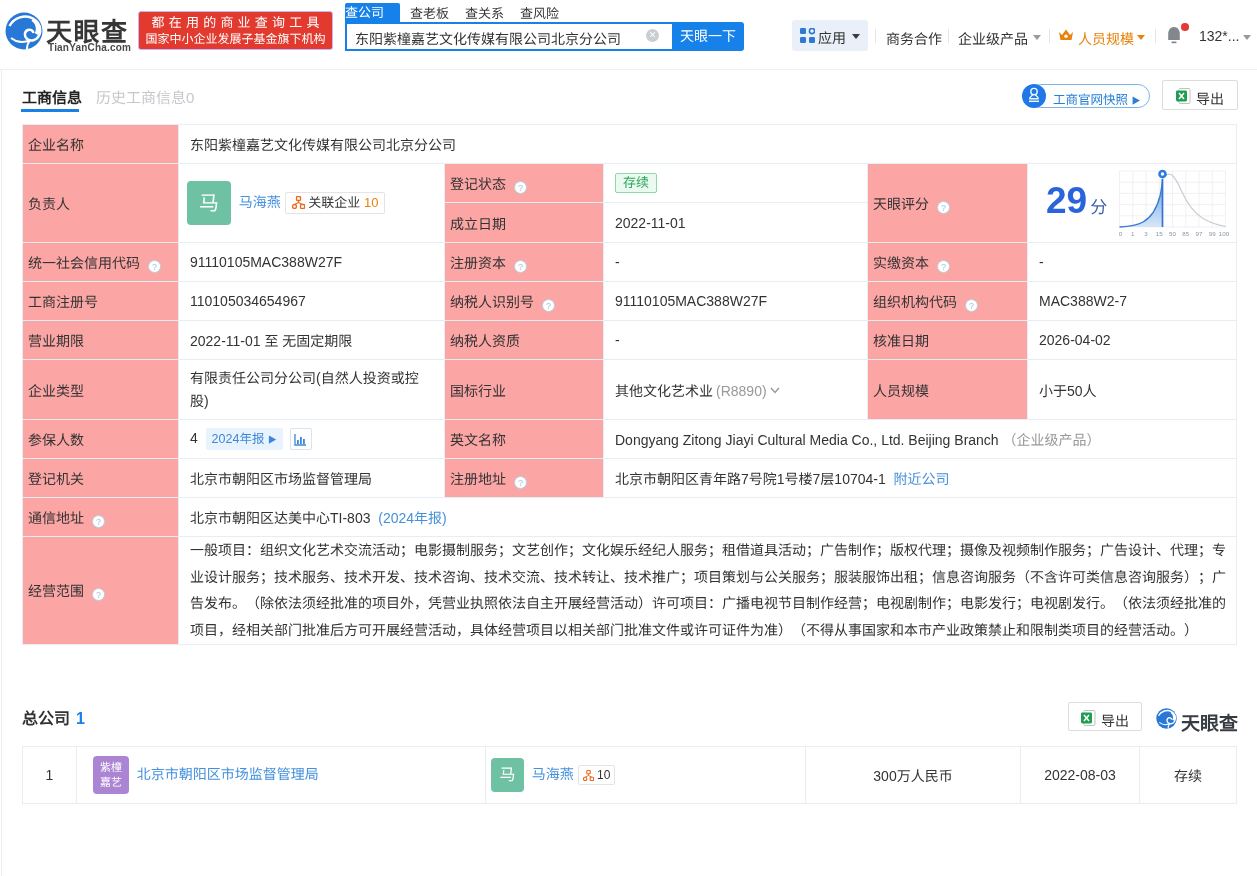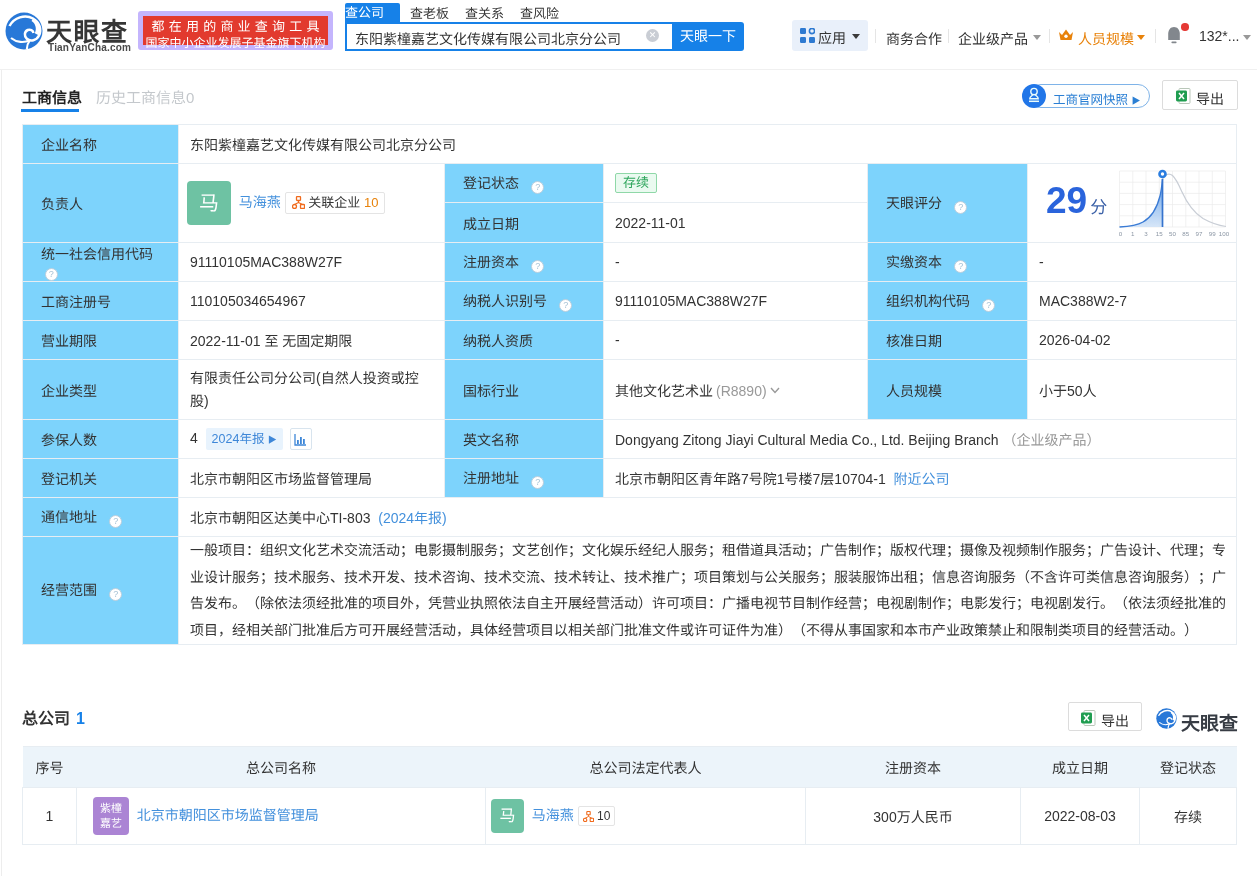--- a/index.html
+++ b/index.html
@@ -5,21 +5,21 @@
 <style>
 * { margin:0; padding:0; box-sizing:border-box; text-spacing-trim:space-all; }
 html,body { width:1257px; height:876px; background:#fff; font-family:"Liberation Sans",sans-serif; overflow:hidden; }
 .abs { position:absolute; }
 #page { position:relative; width:1257px; height:876px; background:#fff; }
 #leftline { position:absolute; left:1px; top:70px; width:1px; height:806px; background:#ededed; }
 
 #hdr { position:absolute; left:0; top:0; width:1257px; height:70px; background:#fff; border-bottom:1px solid #f0f0f0; }
 #logoTxt { position:absolute; left:46px; top:11px; font-size:26px; font-weight:bold; color:#363636; letter-spacing:1.5px;}
 #logoSub { position:absolute; left:48px; top:42px; font-size:10px; font-weight:bold; color:#4a4a4a; letter-spacing:0.2px; }
-#redbox { position:absolute; left:138px; top:11px; width:195px; height:39px; background:#e23a2e; border:5px solid #c4b5fd; border-radius:3px; color:#fff; text-align:center; }
+#redbox { position:absolute; left:138px; top:11px; width:195px; height:39px; background:#e23a2e; border:1px solid #c4b5fd; border-radius:3px; color:#fff; text-align:center; }
 #redbox .l1 { font-size:13px; line-height:16px; margin-top:3px; letter-spacing:4.2px; text-indent:4.2px; white-space:nowrap; }
 #redbox .l2 { font-size:12px; line-height:15px; margin-top:1px; white-space:nowrap; }
 
 .stab { position:absolute; top:3px; height:19px; font-size:13px; color:#383838; }
 #stab1 { left:345px; width:55px; background:#1681e8; color:#fff; text-align:left; line-height:19px; border-radius:2px 2px 0 0; }
 
 #sbox { position:absolute; left:345px; top:22px; width:327px; height:29px; background:#fff; border:2px solid #1681e8; border-right:none; }
 #sbox .q { position:absolute; left:8px; top:4px; font-size:14px; color:#333; }
 #sclear { position:absolute; left:646px; top:29px; width:13px; height:13px; border-radius:50%; background:#c9cdd4; color:#fff; font-size:9px; line-height:13px; text-align:center; }
 #sbtn { position:absolute; left:672px; top:22px; width:72px; height:29px; background:#1681e8; color:#fff; font-size:14px; text-align:center; line-height:29px; border-radius:0 3px 3px 0; }
@@ -35,21 +35,21 @@
 #tab1 { position:absolute; left:22px; top:86px; font-size:15px; font-weight:bold; color:#222; }
 #tab1u { position:absolute; left:21px; top:109px; width:58px; height:3px; background:#1681e8; }
 #tab2 { position:absolute; left:96px; top:86px; font-size:15px; color:#c4c8cc; }
 #snapbtn { position:absolute; left:1029px; top:84px; width:121px; height:24px; border:1px solid #7eb3e8; border-radius:12px; background:#fdfefe; }
 #snapbtn .t { position:absolute; left:23px; top:4px; font-size:12.5px; color:#2a7fd4; }
 #snapcirc { position:absolute; left:1022px; top:84px; width:24px; height:24px; border-radius:50%; background:#2176e8; }
 #expbtn1 { position:absolute; left:1162px; top:80px; width:76px; height:30px; border:1px solid #dcdcdc; border-radius:2px; background:#fff; }
 
 #mt { position:absolute; left:22px; top:124px; border-collapse:collapse; table-layout:fixed; }
 #mt td { border:1px solid #e7edf2; font-size:14px; color:#333; padding:0 0 0 10px; vertical-align:middle; }
-#mt td.lb { background:#7dd3fc; padding-left:18px;font-family:Liberation Mono, monospace; }
+#mt td.lb { background:#fca5a5; padding-left:5px; }
 #mt td.vl { background:#fff; padding-left:11px; }
 .qm { display:inline-block; width:13px; height:13px; border:1px solid #b9cedd; border-radius:50%; color:#a8c3d6; font-size:9px; line-height:12px; text-align:center; margin-left:4px; vertical-align:-2px; background:#fff; }
 .blue { color:#4390dc; }
 .gray { color:#999; }
 a { text-decoration:none; }
 .avatar { display:inline-block; width:44px; height:44px; background:#6ec2a3; border-radius:4px; color:#fff; font-size:20px; text-align:center; line-height:44px; vertical-align:middle; }
 .relbadge { display:inline-block; height:22px; border:1px solid #e4e4e4; border-radius:2px; background:#fff; font-size:13px; color:#333; line-height:20px; padding:0 6px; vertical-align:middle; }
 .relbadge .n { color:#e8820a; }
 .stbadge { display:inline-block; height:20px; line-height:18px; padding:0 7px; border:1px solid #8fd8a8; background:#eafaf0; border-radius:2px; color:#2fa65c; font-size:13px; }
 .annrep { display:inline-block; height:22px; line-height:22px; padding:0 6px; background:#e8f3fd; color:#3e87d8; font-size:12.5px; border-radius:2px; }
@@ -297,28 +297,20 @@
 <table id="bt">
   <colgroup>
         <col style="width:54px">
         <col style="width:409px">
         <col style="width:320px">
         <col style="width:215px">
         <col style="width:119px">
         <col style="width:97px">
       </colgroup>
   <tbody>
-        <tr>
-          <th>序号</th>
-          <th>总公司名称</th>
-          <th>总公司法定代表人</th>
-          <th>注册资本</th>
-          <th>成立日期</th>
-          <th>登记状态</th>
-        </tr>
   <tr>
     <td>1</td>
     <td style="text-align:left;padding-left:16px"><span class="pavatar">紫橦<br>嘉艺</span>&nbsp;&nbsp;<a class="blue">北京市朝阳区市场监督管理局</a></td>
     <td style="text-align:left;padding-left:5px"><span class="gavatar">马</span>&nbsp;&nbsp;<a class="blue">马海燕</a>&nbsp;<span class="relbadge2"><svg width="11" height="11" viewBox="0 0 13 13" style="vertical-align:-2px">
                 <rect x="4.5" y="0.5" width="4" height="4" rx="0.8" fill="none" stroke="#f06a1c" stroke-width="1.3"></rect>
                 <rect x="0.5" y="8.5" width="4" height="4" rx="2" fill="none" stroke="#f06a1c" stroke-width="1.3"></rect>
                 <rect x="8.5" y="8.5" width="4" height="4" rx="0.8" fill="none" stroke="#f06a1c" stroke-width="1.3"></rect>
                 <path d="M6.5 4.5 L6.5 6.5 M6.5 6.5 L2.5 8.5 M6.5 6.5 L10.5 8.5" stroke="#f06a1c" stroke-width="1.1" fill="none"></path>
               </svg> 10</span></td>
     <td>300万人民币</td>

